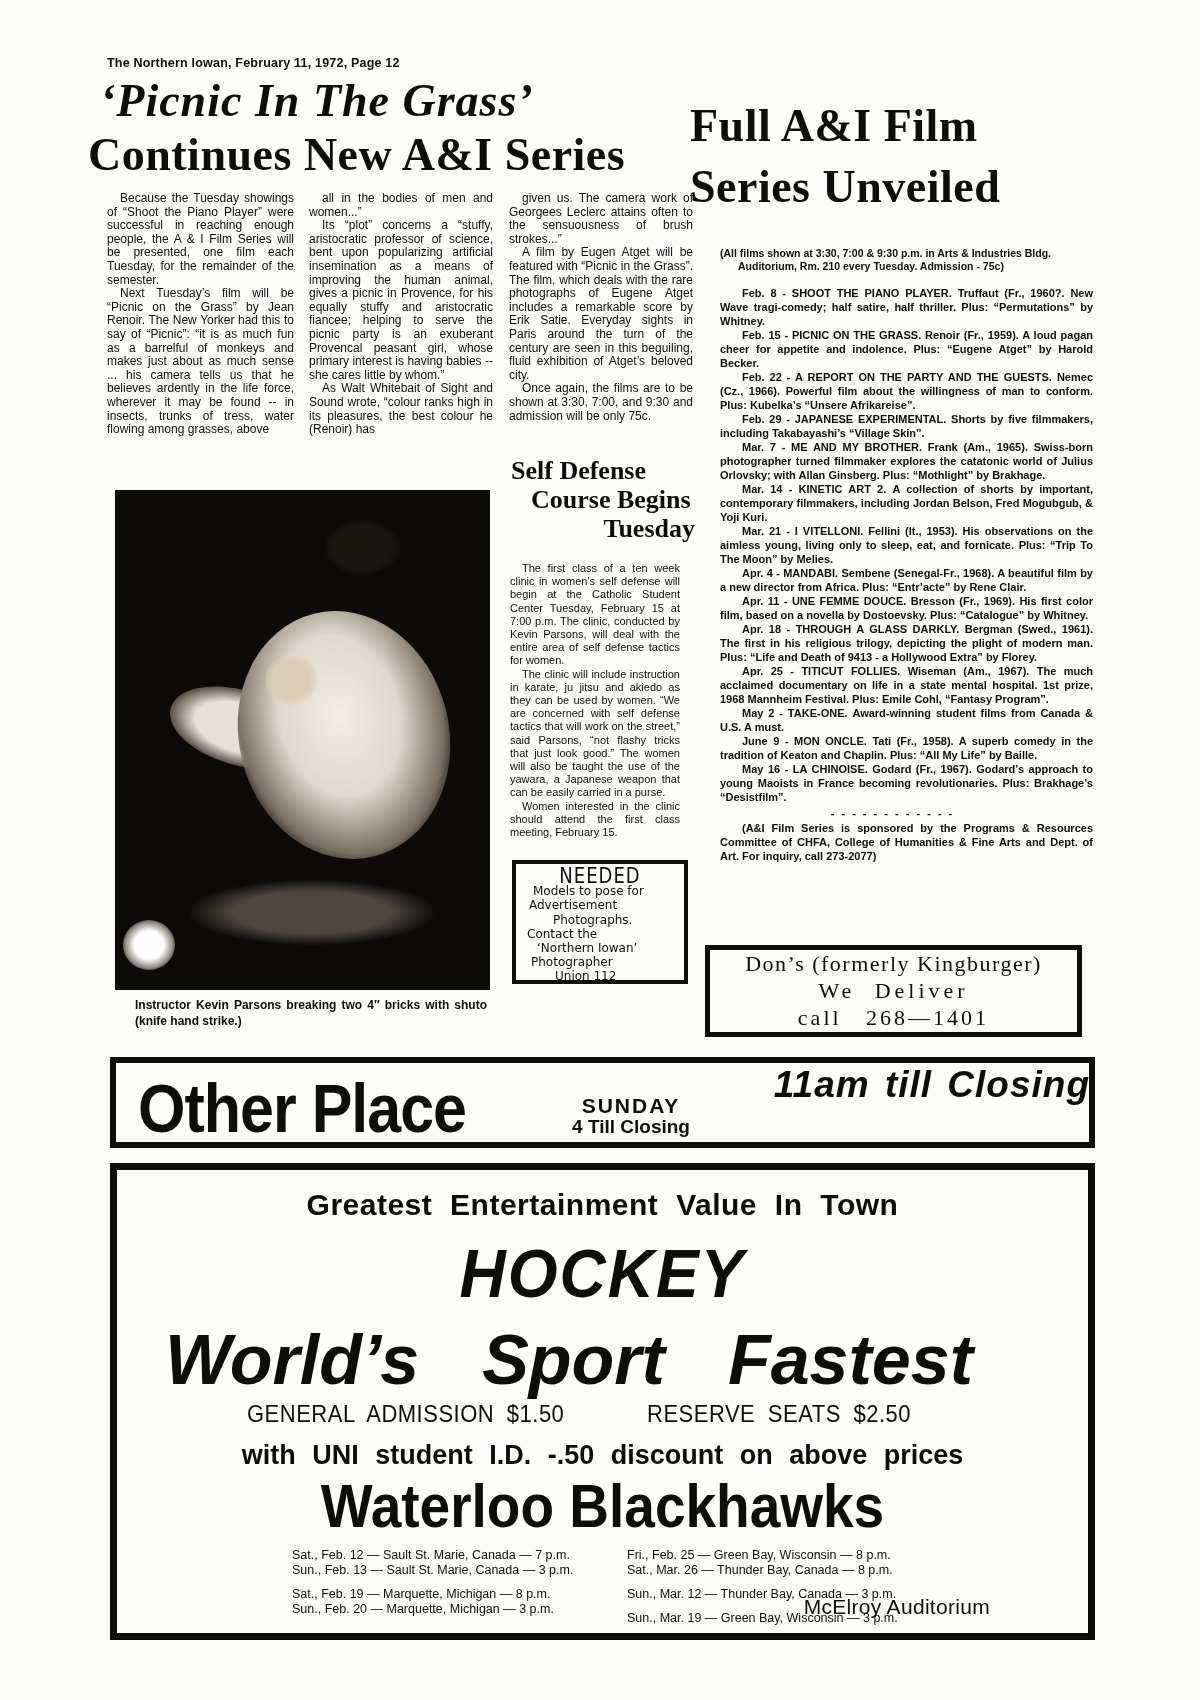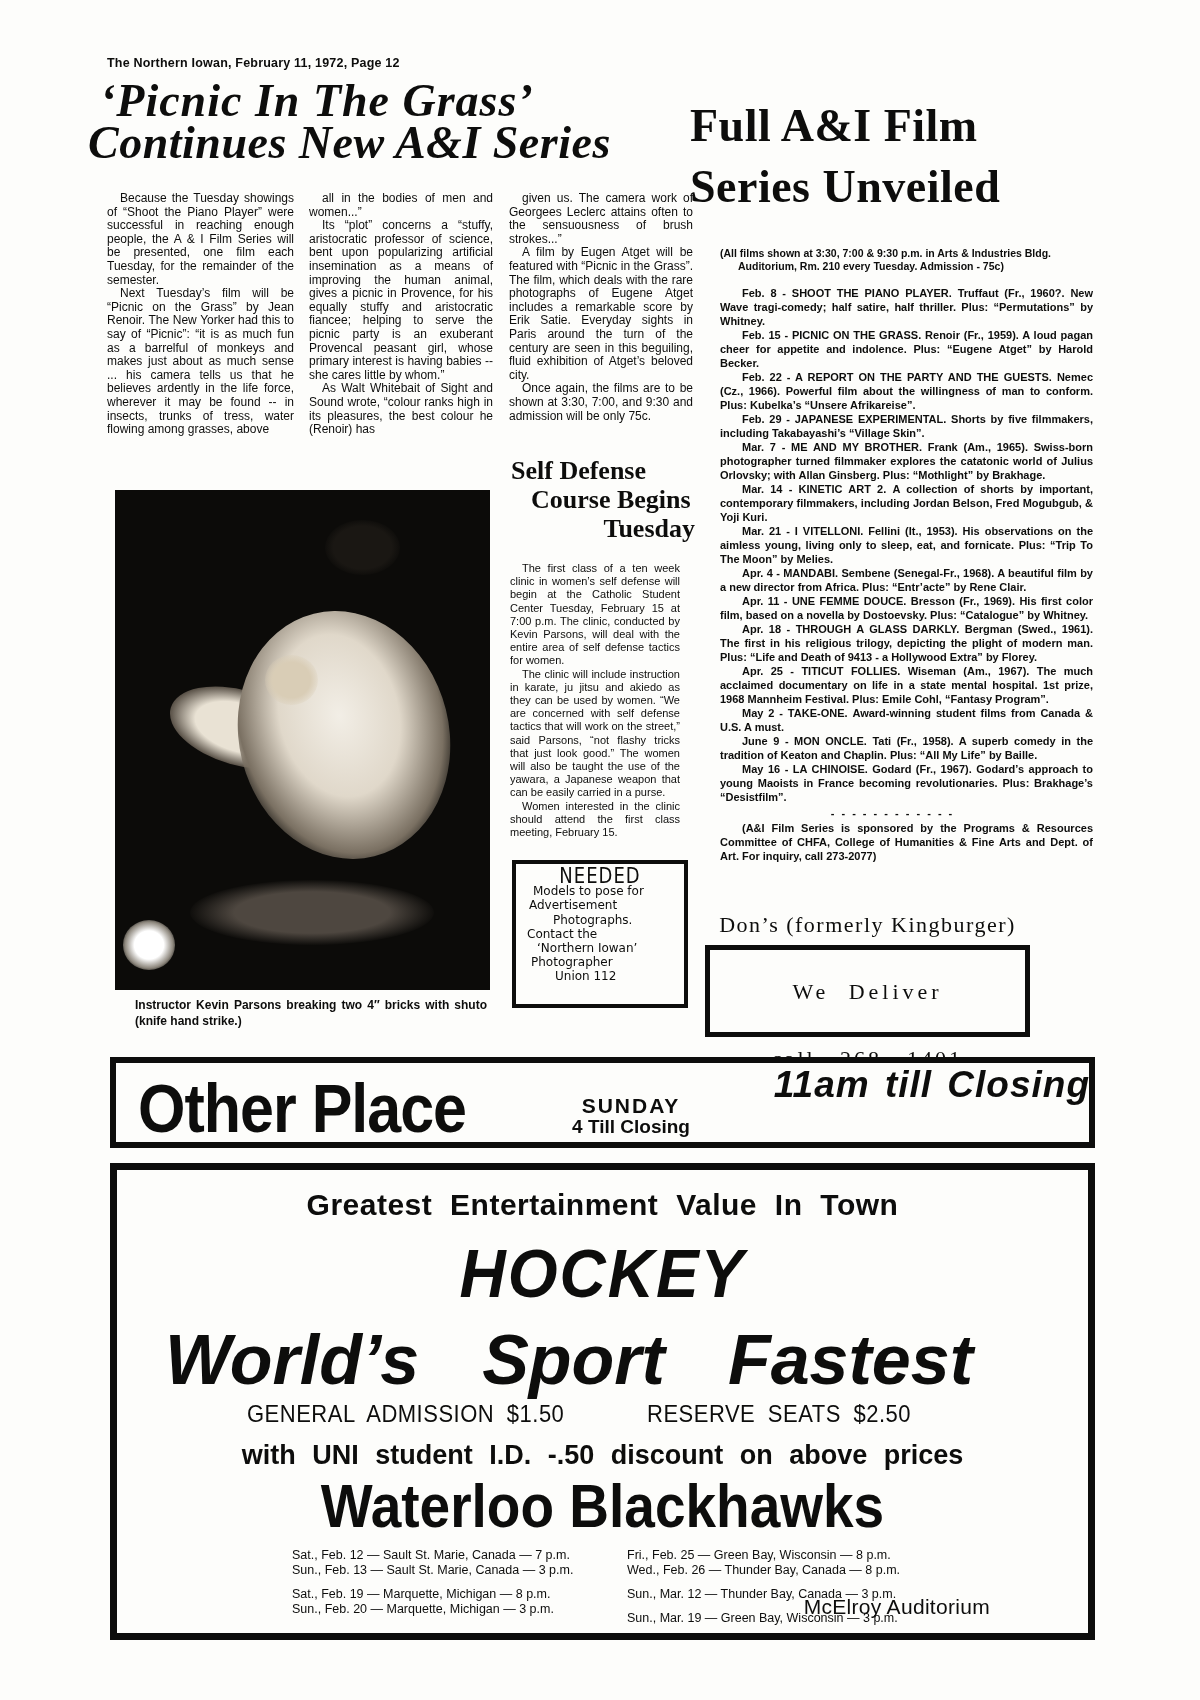--- a/index.html
+++ b/index.html
@@ -17,22 +17,22 @@
     font-size:12.5px; font-weight:bold; letter-spacing:.2px;
   }
 
   
   .picnic-h1 {
     position:absolute; left:100px; top:74px;
     font-family:"Liberation Serif", serif; font-style:italic; font-weight:bold;
     font-size:46px; letter-spacing:1px; white-space:nowrap;
   }
   .picnic-h2 {
-    position:absolute; left:88px; top:116px;
-    font-family:"Liberation Serif", serif; font-style:italic; font-weight:bold;
+    position:absolute; left:88px; top:128px;
+    font-family:"Liberation Serif", serif; font-weight:bold;
     font-size:46px; letter-spacing:.5px; white-space:nowrap;
   }
 
   
   .news-col {
     position:absolute; top:192px;
     font-size:12px; line-height:13.6px; text-align:justify;
   }
   .news-col p { text-indent:13px; }
   #col1 { left:107px; width:187px; }
@@ -76,21 +76,21 @@
   .sd-head .l2 { padding-left:26px; }
   .sd-head .l3 { text-align:right; padding-right:6px; }
   .sd-body {
     position:absolute; left:510px; top:562px; width:170px;
     font-size:11px; line-height:13.2px; text-align:justify;
   }
   .sd-body p { text-indent:12px; }
 
   
   .needed {
-    position:absolute; left:512px; top:860px; width:176px; height:148px;
+    position:absolute; left:512px; top:860px; width:176px; height:124px;
     border:4px solid #0d0d0c; background:#fdfdfb; padding:3px 7px;
     font-family:"DejaVu Sans", sans-serif; font-size:12px; line-height:14.2px;
   }
   .needed-title { text-align:center; font-size:18px; letter-spacing:1px;
                   transform:scaleY(1.2); transform-origin:center top; margin-bottom:3px; }
   .needed-lines p:nth-child(1){ padding-left:10px; }
   .needed-lines p:nth-child(2){ padding-left:6px; }
   .needed-lines p:nth-child(3){ padding-left:30px; }
   .needed-lines p:nth-child(4){ padding-left:4px; }
   .needed-lines p:nth-child(5){ padding-left:14px; }
@@ -116,24 +116,24 @@
   .film-sep { text-align:center; font-weight:bold; font-size:11px;
               letter-spacing:2px; margin-top:3px; }
   .sponsor {
     margin:3px 0 0 30px; width:373px;
     font-size:11px; line-height:13.8px; font-weight:bold;
     text-align:justify; text-indent:22px;
   }
 
   
   .dons {
-    position:absolute; left:705px; top:945px; width:325px; height:92px;
+    position:absolute; left:705px; top:945px; width:377px; height:92px;
     border:5px solid #0d0d0c; background:#fdfdfb;
     font-family:"Liberation Serif", serif; font-size:22px; line-height:27px;
-    display:flex; flex-direction:column; justify-content:center; text-align:center;gap:40px;
+    display:flex; flex-direction:column; justify-content:flex-start; text-align:center;
   }
   .dons .d1 { letter-spacing:1.5px; }
   .dons .d2 { letter-spacing:4px; word-spacing:10px; }
   .dons .d3 { letter-spacing:3px; word-spacing:16px; }
 
   
   .other {
     position:absolute; left:110px; top:1057px; width:985px; height:91px;
     border:6px solid #0d0d0c; background:#fdfdfb;
   }
@@ -302,20 +302,20 @@
   <div class="hk-team">Waterloo Blackhawks</div>
   <div class="sched" id="schedL">
       <p>Sat.,  Feb. 12 — Sault St. Marie, Canada — 7 p.m.</p>
       <p>Sun., Feb. 13 — Sault St. Marie, Canada — 3 p.m.</p>
       <p class="spacer"></p>
       <p>Sat.,  Feb. 19 — Marquette, Michigan — 8 p.m.</p>
       <p>Sun., Feb. 20 — Marquette, Michigan — 3 p.m.</p>
     </div>
   <div class="sched" id="schedR">
       <p>Fri.,   Feb. 25 — Green Bay, Wisconsin — 8 p.m.</p>
-      <p>Wed.,  Feb. 26 — Thunder Bay, Canada — 8 p.m.</p>
+      <p>Sat.,  Mar. 26 — Thunder Bay, Canada — 8 p.m.</p>
       <p class="spacer"></p>
       <p>Sun., Mar. 12 — Thunder Bay, Canada — 3 p.m.</p>
       <p class="spacer"></p>
       <p>Sun., Mar. 19 — Green Bay, Wisconsin — 3 p.m.</p>
     </div>
   <div class="hk-venue">McElroy Auditorium</div>
 </div>
 
 </body></html>

